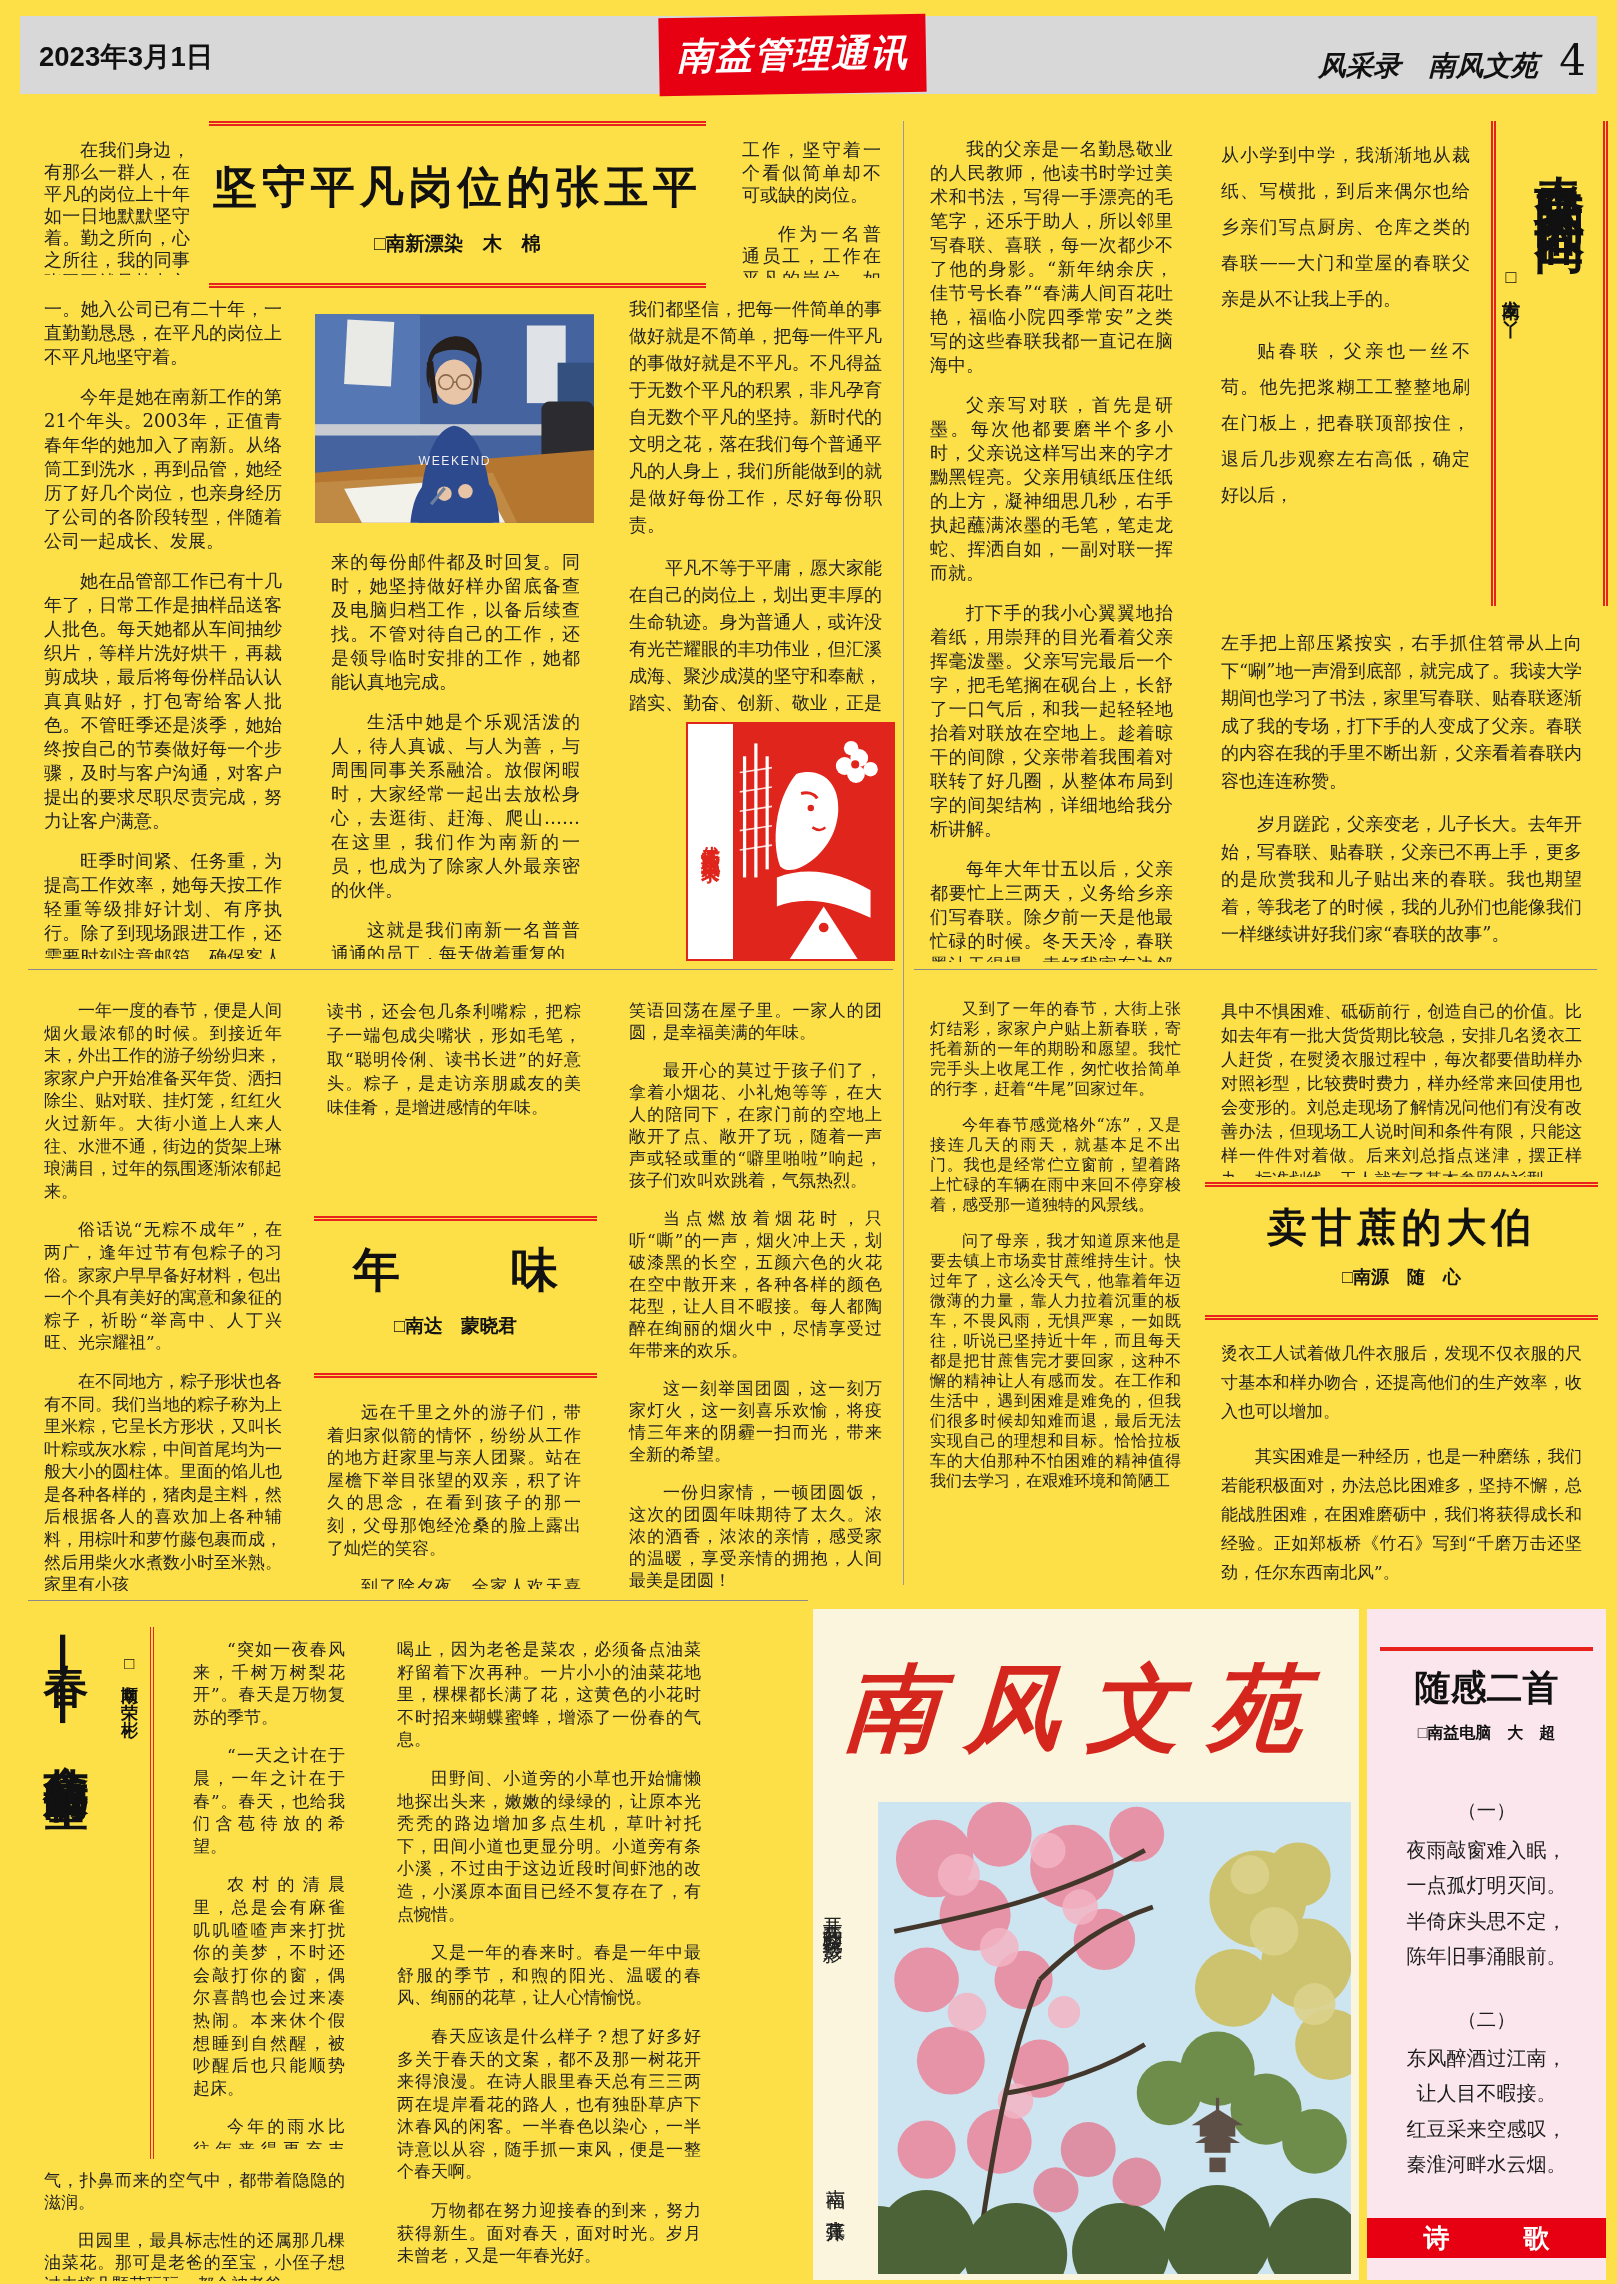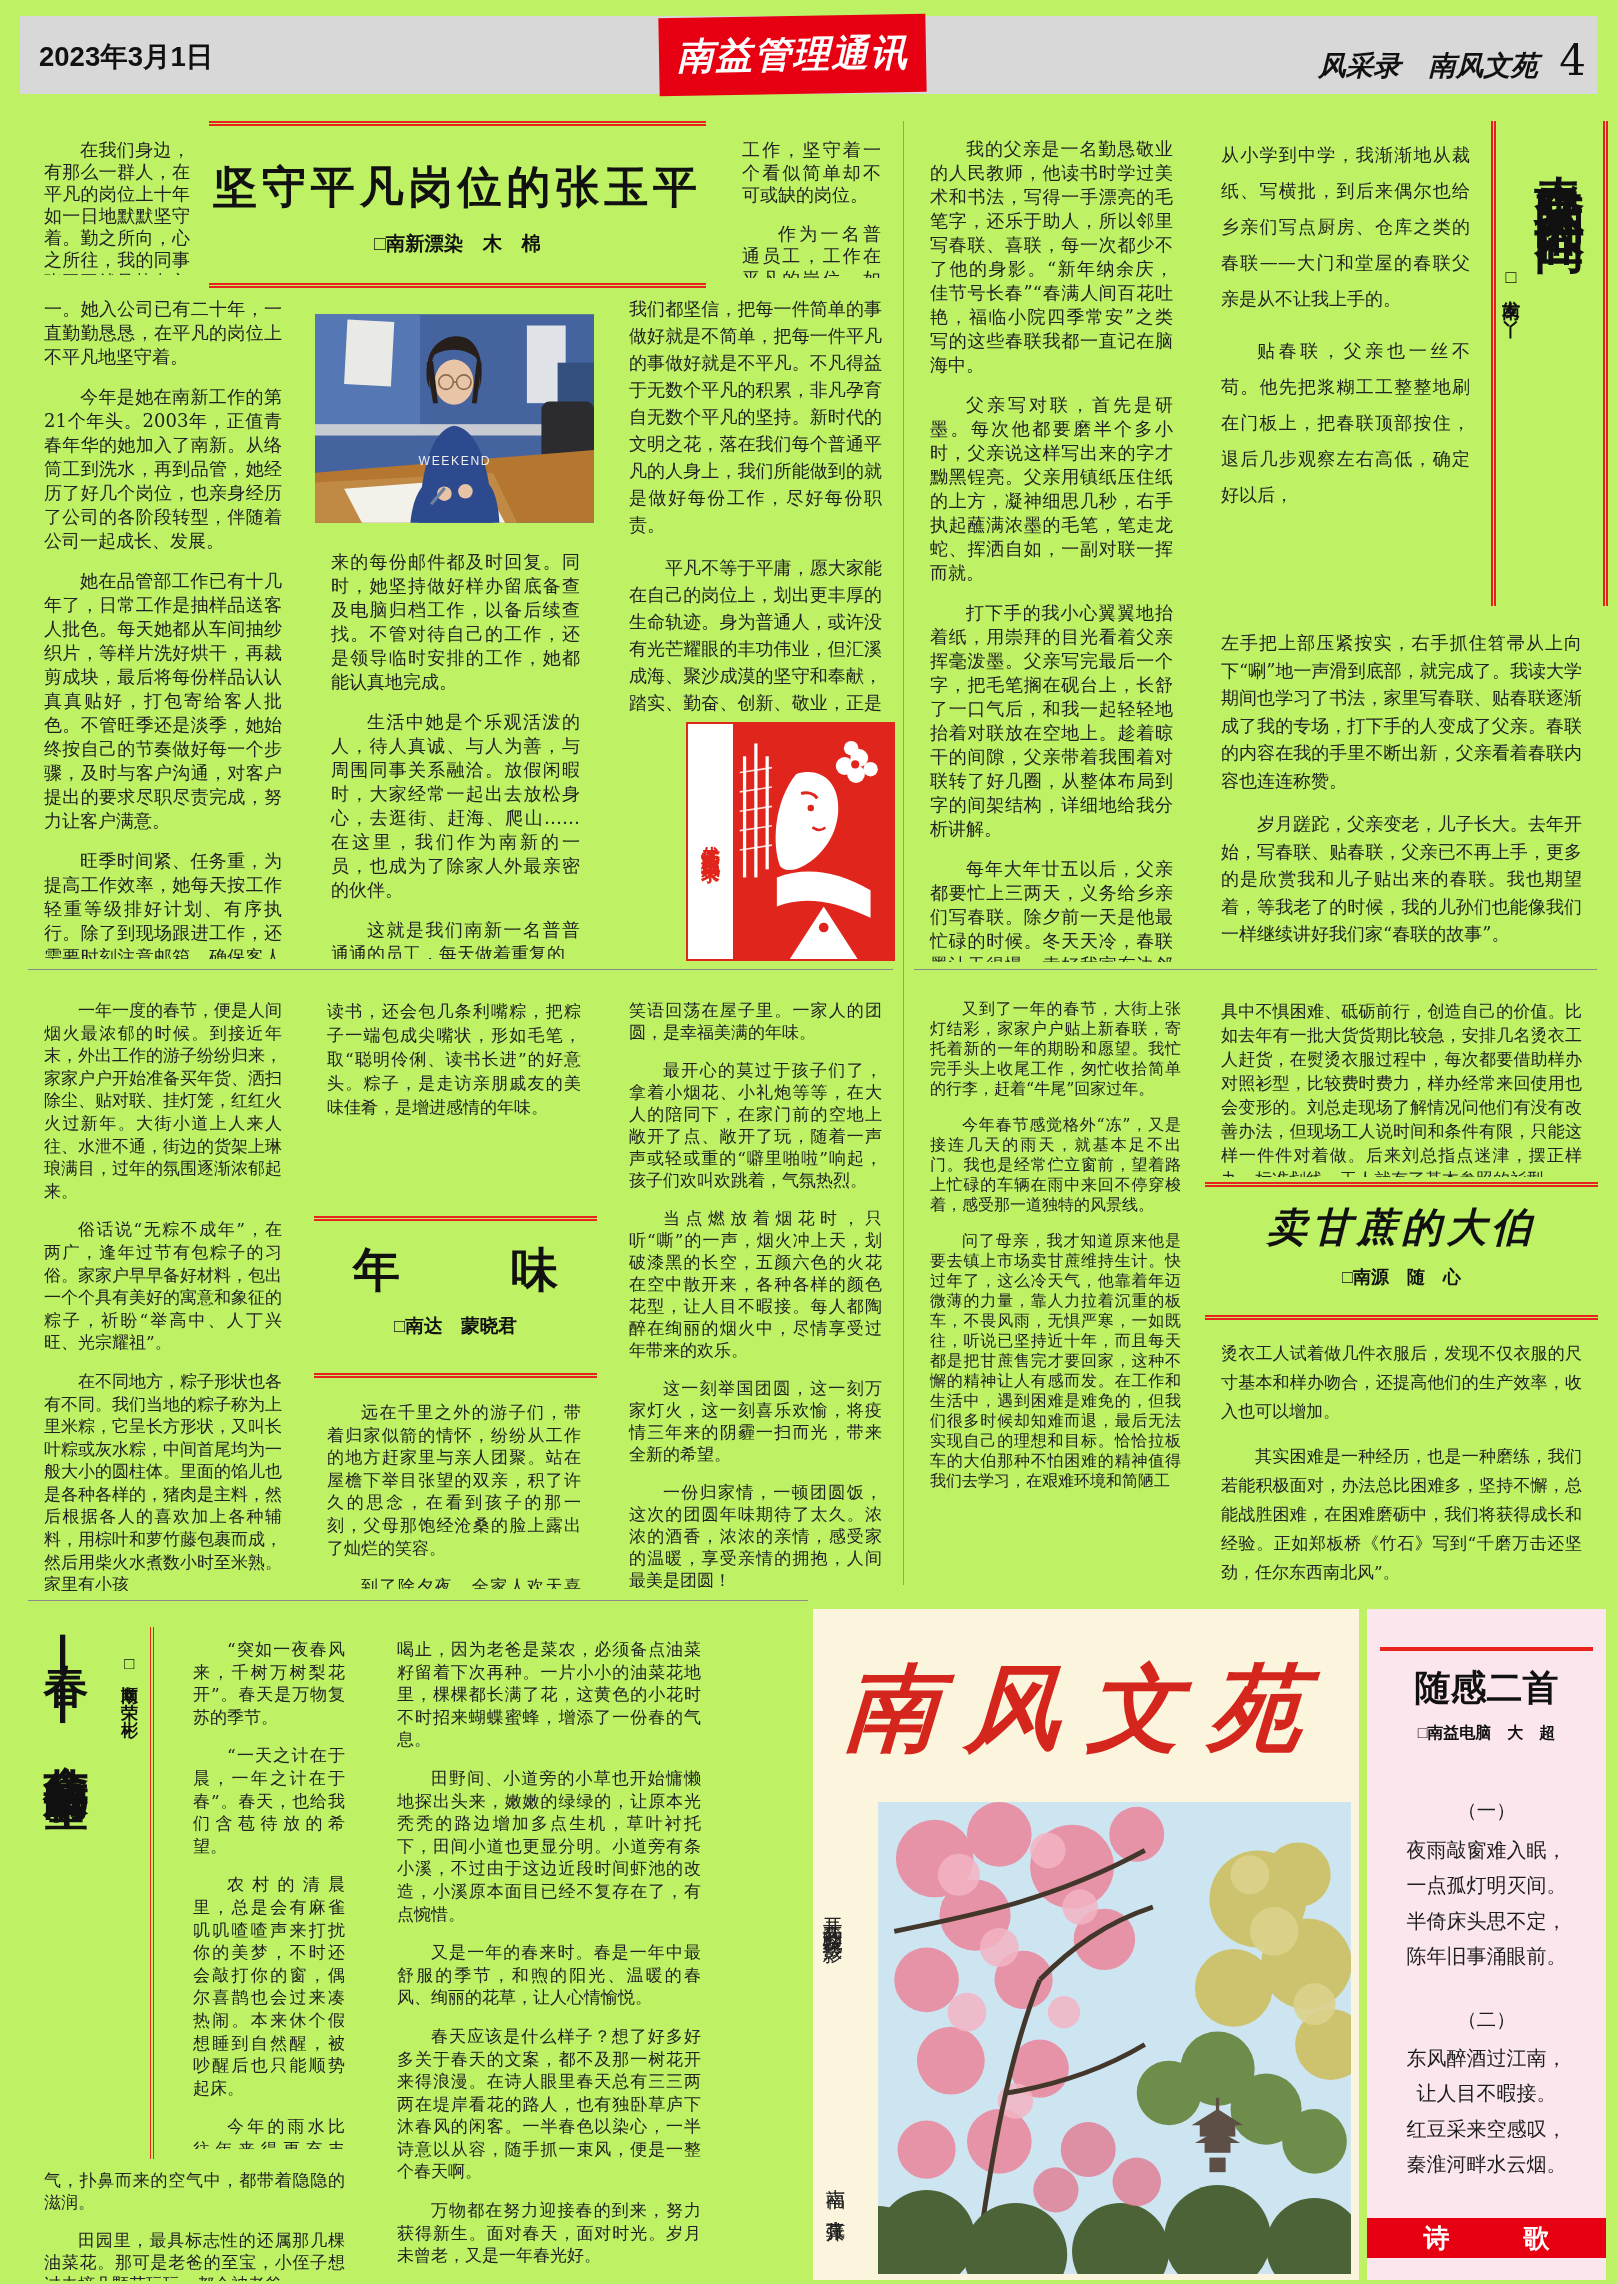--- a/index.html
+++ b/index.html
@@ -1,16 +1,16 @@
 <!DOCTYPE html>
 <html style="font-size:13px"><head>
 <meta charset="utf-8">
 <style>
   html,body{margin:0;padding:0;background:#888;}
-  #page{position:relative;width:1618px;height:2284px;background:#bef264;overflow:hidden;
+  #page{position:relative;width:1618px;height:2284px;background:#fde047;overflow:hidden;
         font-family:"DejaVu Serif","Liberation Serif",serif;color:#1c1c1c;}
   .abs{position:absolute;}
   
   .band{background:#d8d8d8;}
   .date{font-family:"Liberation Sans","DejaVu Sans",sans-serif;font-weight:bold;font-size:27.5px;color:#111;}
   .masthead{background:#e60012;color:#fff;display:flex;align-items:center;justify-content:center;
             font-size:37px;font-weight:900;font-style:italic;letter-spacing:1.6px;transform:rotate(-1deg);}
   .hdr-right{font-size:27.5px;font-weight:bold;font-style:italic;color:#111;white-space:nowrap;}
   .hdr-right .pageno{font-size:42px;font-style:normal;font-weight:normal;margin-left:21px;}
   
@@ -191,21 +191,21 @@
 
   <div class="abs col" style="left:914px;top:983px;width:283px;height:605px;font-size:16px;line-height:20px;">
       <p class="para">又到了一年的春节，大街上张灯结彩，家家户户贴上新春联，寄托着新的一年的期盼和愿望。我忙完手头上收尾工作，匆忙收拾简单的行李，赶着“牛尾”回家过年。</p>
       <p class="para">今年春节感觉格外“冻”，又是接连几天的雨天，就基本足不出门。我也是经常伫立窗前，望着路上忙碌的车辆在雨中来回不停穿梭着，感受那一道独特的风景线。</p>
       <p class="para">问了母亲，我才知道原来他是要去镇上市场卖甘蔗维持生计。快过年了，这么冷天气，他靠着年迈微薄的力量，靠人力拉着沉重的板车，不畏风雨，无惧严寒，一如既往，听说已坚持近十年，而且每天都是把甘蔗售完才要回家，这种不懈的精神让人有感而发。在工作和生活中，遇到困难是难免的，但我们很多时候却知难而退，最后无法实现自己的理想和目标。恰恰拉板车的大伯那种不怕困难的精神值得我们去学习，在艰难环境和简陋工</p>
     </div>
   <div class="abs col cont" style="left:1205px;top:983px;width:393px;height:194px;font-size:17px;line-height:24px;">
       <p class="para">具中不惧困难、砥砺前行，创造自己的价值。比如去年有一批大货货期比较急，安排几名烫衣工人赶货，在熨烫衣服过程中，每次都要借助样办对照衫型，比较费时费力，样办经常来回使用也会变形的。刘总走现场了解情况问他们有没有改善办法，但现场工人说时间和条件有限，只能这样一件件对着做。后来刘总指点迷津，摆正样办，标准划线，工人就有了基本参照的衫型，</p>
     </div>
   <div class="abs hbox" style="left:1205px;top:1182px;width:393px;height:128px;">
-    <div class="htitle" style="font-size:40px;margin-top:13px;font-style:italic;">卖甘蔗的大伯</div>
+    <div class="htitle" style="font-size:40px;margin-top:13px;">卖甘蔗的大伯</div>
     <div class="byline" style="font-size:18px;margin-top:9.7px;">□南源　随　心</div>
   </div>
   <div class="abs col cont" style="left:1205px;top:1323px;width:393px;height:262px;font-size:17px;line-height:29px;">
       <p class="para">烫衣工人试着做几件衣服后，发现不仅衣服的尺寸基本和样办吻合，还提高他们的生产效率，收入也可以增加。</p>
       <p class="para">其实困难是一种经历，也是一种磨练，我们若能积极面对，办法总比困难多，坚持不懈，总能战胜困难，在困难磨砺中，我们将获得成长和经验。正如郑板桥《竹石》写到“千磨万击还坚劲，任尔东西南北风”。</p>
     </div>
 
   <div class="abs vert htitle" style="left:36px;top:1629px;height:526px;font-size:45px;letter-spacing:3.2px;">春——含苞待放的希望</div>
   <div class="abs vert byline" style="left:118px;top:1654px;height:340px;font-size:17px;">□南顺　荣　彬</div>
   <div class="abs" style="left:150px;top:1627px;height:532px;border-left:4px double #e8231d;"></div>

